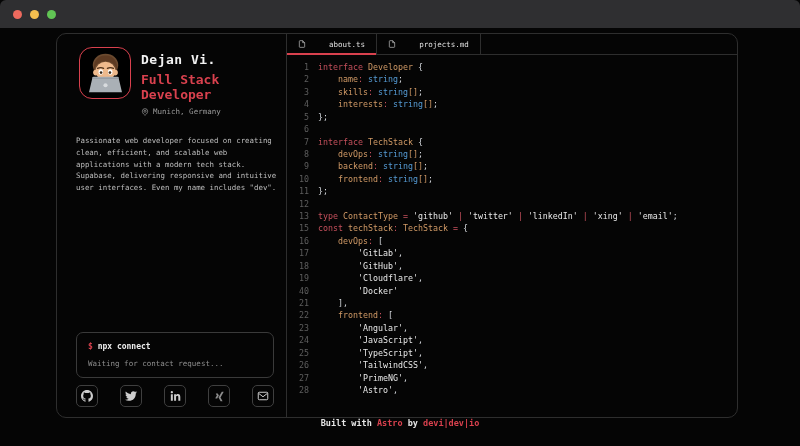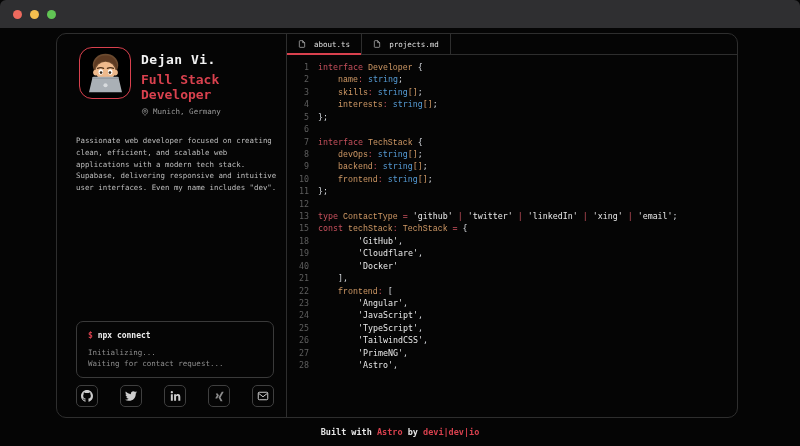--- a/index.html
+++ b/index.html
@@ -33,30 +33,30 @@
   .term-title{font-size:8px;font-weight:bold;color:#ededed;margin-bottom:8px;}
   .term-prompt{color:var(--accent);}
   .term-line{font-size:7.5px;line-height:10.3px;color:#8f8f8f;}
   .social-row{display:flex;justify-content:space-between;padding-bottom:2px;}
   .social-btn{width:22px;height:22px;border:1px solid #3f3f3f;border-radius:5px;background:transparent;display:flex;align-items:center;justify-content:center;color:#cdcdcd;cursor:pointer;}
   .social-btn.dim{color:#8d8d8d;}
 
   
   .editor{flex:1;min-width:0;display:flex;flex-direction:column;}
   .tabbar{height:21px;display:flex;border-bottom:1px solid var(--border);flex:none;}
-  .tab{position:relative;display:flex;align-items:center;gap:8px;padding:0 11px;font-size:7.5px;color:#e0e0e0;border-right:1px solid var(--border);cursor:pointer;text-align:center;}
+  .tab{position:relative;display:flex;align-items:center;gap:23px;padding:0 11px;font-size:7.5px;color:#e0e0e0;border-right:1px solid var(--border);cursor:pointer;text-align:center;}
   .tab.active::after{content:"";position:absolute;left:0;right:0;bottom:-1px;height:2px;background:var(--accent);}
   .code{flex:1;padding-top:6px;font-size:8.3px;line-height:12.43px;overflow:hidden;}
   .code-row{display:flex;white-space:pre;height:12.43px;}
   .gutter{width:22px;flex:none;text-align:right;color:var(--linenum);margin-right:9px;user-select:none;}
-  .c-k{color:var(--keyword);} .c-t{color:var(--type);font-family:Liberation Mono, monospace;} .c-b{color:var(--blue);}
+  .c-k{color:var(--keyword);} .c-t{color:var(--type);} .c-b{color:var(--blue);}
   .c-o{color:var(--type);} .c-w{color:var(--plain);} .c-s{color:var(--string);}
 
   
-  .footer{position:absolute;left:0;right:0;top:418px;height:28px;display:flex;align-items:center;justify-content:center;font-size:8.5px;font-weight:bold;color:#e6e6e6;}
+  .footer{position:absolute;left:0;right:0;top:418px;height:28px;display:flex;justify-content:center;font-size:8.5px;font-weight:bold;color:#e6e6e6;}
   .footer .accent{color:var(--accent);}
 </style>
 </head>
 <body>
 
 <div class="titlebar">
   <span class="dot r"></span>
   <span class="dot y"></span>
   <span class="dot g"></span>
 </div>
@@ -98,21 +98,20 @@
 
     <div class="bio"><div>Passionate web developer focused on creating</div><div>clean, efficient, and scalable web</div><div>applications with a modern tech stack.</div><div>Supabase, delivering responsive and intuitive</div><div>user interfaces. Even my name includes "dev".</div></div>
     <div class="spacer"></div>
 
     <div class="terminal">
       <div class="term-title">
         <span class="term-prompt">$</span>
         <span>npx connect</span>
       </div>
       <div>
-          <div class="term-line">Initializing...</div>
           <div class="term-line">Waiting for contact request...</div>
         </div>
     </div>
 
     <div class="social-row">
         <button class="social-btn">
           <svg width="12" height="12" viewBox="0 0 16 16" fill="currentColor">
             <path d="M8 0C3.58 0 0 3.58 0 8c0 3.54 2.29 6.53 5.47 7.59.4.07.55-.17.55-.38 0-.19-.01-.82-.01-1.49-2.01.37-2.53-.49-2.69-.94-.09-.23-.48-.94-.82-1.13-.28-.15-.68-.52-.01-.53.63-.01 1.08.58 1.23.82.72 1.21 1.87.87 2.33.66.07-.52.28-.87.51-1.07-1.78-.2-3.64-.89-3.64-3.95 0-.87.31-1.59.82-2.15-.08-.2-.36-1.02.08-2.12 0 0 .67-.21 2.2.82.64-.18 1.32-.27 2-.27s1.36.09 2 .27c1.53-1.04 2.2-.82 2.2-.82.44 1.1.16 1.92.08 2.12.51.56.82 1.27.82 2.15 0 3.07-1.87 3.75-3.65 3.95.29.25.54.73.54 1.48 0 1.07-.01 1.93-.01 2.2 0 .21.15.46.55.38A8.01 8.01 0 0 0 16 8c0-4.42-3.58-8-8-8z"></path>
           </svg>
         </button>
@@ -165,20 +164,22 @@
         <div class="code-row"><span class="gutter">5</span><span class="code-text"><span class="c-w">};</span></span></div>
         <div class="code-row"><span class="gutter">6</span><span class="code-text"></span></div>
         <div class="code-row"><span class="gutter">7</span><span class="code-text"><span class="c-k">interface </span><span class="c-t">TechStack</span><span class="c-w"> {</span></span></div>
         <div class="code-row"><span class="gutter">8</span><span class="code-text"><span class="c-w">    </span><span class="c-t">devOps</span><span class="c-k">:</span><span class="c-w"> </span><span class="c-b">string</span><span class="c-o">[]</span><span class="c-w">;</span></span></div>
         <div class="code-row"><span class="gutter">9</span><span class="code-text"><span class="c-w">    </span><span class="c-t">backend</span><span class="c-k">:</span><span class="c-w"> </span><span class="c-b">string</span><span class="c-o">[]</span><span class="c-w">;</span></span></div>
         <div class="code-row"><span class="gutter">10</span><span class="code-text"><span class="c-w">    </span><span class="c-t">frontend</span><span class="c-k">:</span><span class="c-w"> </span><span class="c-b">string</span><span class="c-o">[]</span><span class="c-w">;</span></span></div>
         <div class="code-row"><span class="gutter">11</span><span class="code-text"><span class="c-w">};</span></span></div>
         <div class="code-row"><span class="gutter">12</span><span class="code-text"></span></div>
         <div class="code-row"><span class="gutter">13</span><span class="code-text"><span class="c-k">type </span><span class="c-t">ContactType</span><span class="c-w"> </span><span class="c-k">=</span><span class="c-w"> </span><span class="c-s">'github'</span><span class="c-w"> </span><span class="c-k">|</span><span class="c-w"> </span><span class="c-s">'twitter'</span><span class="c-w"> </span><span class="c-k">|</span><span class="c-w"> </span><span class="c-s">'linkedIn'</span><span class="c-w"> </span><span class="c-k">|</span><span class="c-w"> </span><span class="c-s">'xing'</span><span class="c-w"> </span><span class="c-k">|</span><span class="c-w"> </span><span class="c-s">'email'</span><span class="c-w">;</span></span></div>
         <div class="code-row"><span class="gutter">15</span><span class="code-text"><span class="c-k">const </span><span class="c-t">techStack</span><span class="c-k">:</span><span class="c-w"> </span><span class="c-t">TechStack</span><span class="c-w"> </span><span class="c-k">=</span><span class="c-w"> {</span></span></div>
+        <div class="code-row"><span class="gutter">16</span><span class="code-text"><span class="c-w">    </span><span class="c-t">devOps</span><span class="c-k">:</span><span class="c-w"> [</span></span></div>
+        <div class="code-row"><span class="gutter">17</span><span class="code-text"><span class="c-w">        </span><span class="c-s">'GitLab'</span><span class="c-w">,</span></span></div>
         <div class="code-row"><span class="gutter">18</span><span class="code-text"><span class="c-w">        </span><span class="c-s">'GitHub'</span><span class="c-w">,</span></span></div>
         <div class="code-row"><span class="gutter">19</span><span class="code-text"><span class="c-w">        </span><span class="c-s">'Cloudflare'</span><span class="c-w">,</span></span></div>
         <div class="code-row"><span class="gutter">40</span><span class="code-text"><span class="c-w">        </span><span class="c-s">'Docker'</span></span></div>
         <div class="code-row"><span class="gutter">21</span><span class="code-text"><span class="c-w">    ],</span></span></div>
         <div class="code-row"><span class="gutter">22</span><span class="code-text"><span class="c-w">    </span><span class="c-t">frontend</span><span class="c-k">:</span><span class="c-w"> [</span></span></div>
         <div class="code-row"><span class="gutter">23</span><span class="code-text"><span class="c-w">        </span><span class="c-s">'Angular'</span><span class="c-w">,</span></span></div>
         <div class="code-row"><span class="gutter">24</span><span class="code-text"><span class="c-w">        </span><span class="c-s">'JavaScript'</span><span class="c-w">,</span></span></div>
         <div class="code-row"><span class="gutter">25</span><span class="code-text"><span class="c-w">        </span><span class="c-s">'TypeScript'</span><span class="c-w">,</span></span></div>
         <div class="code-row"><span class="gutter">26</span><span class="code-text"><span class="c-w">        </span><span class="c-s">'TailwindCSS'</span><span class="c-w">,</span></span></div>
         <div class="code-row"><span class="gutter">27</span><span class="code-text"><span class="c-w">        </span><span class="c-s">'PrimeNG'</span><span class="c-w">,</span></span></div>

